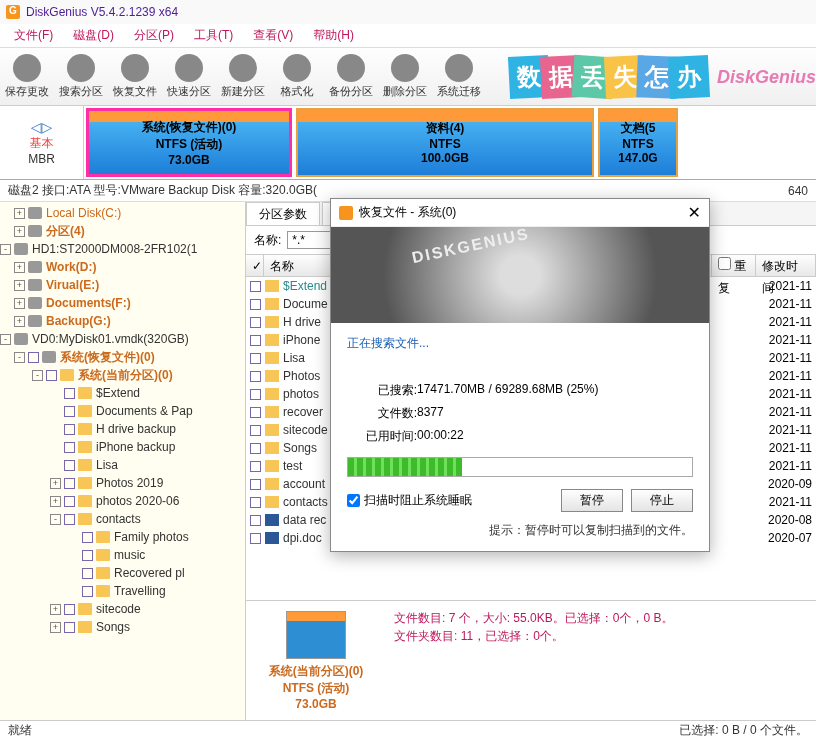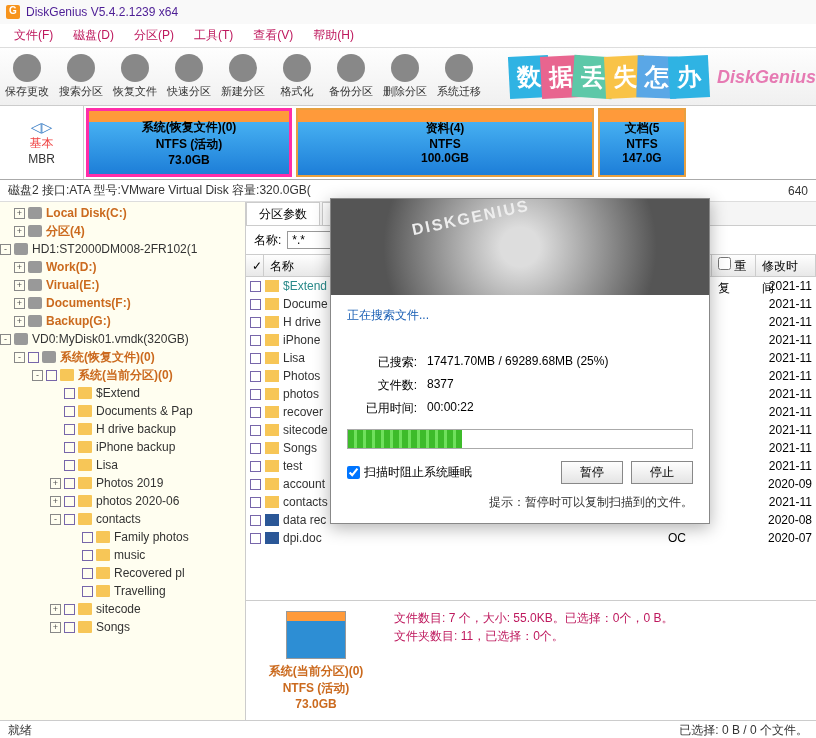--- a/index.html
+++ b/index.html
@@ -71,21 +71,21 @@
 
 .modal { position: absolute; left: 330px; top: 198px; width: 380px; background: #fff; border: 1px solid #888; box-shadow: 0 4px 16px rgba(0,0,0,0.3); }
 .modal .mtitle { height: 28px; background: #fff; display: flex; align-items: center; padding: 0 8px; border-bottom: 1px solid #eee; }
 .modal .mtitle .micon { width: 14px; height: 14px; background: #f7941d; border-radius: 2px; margin-right: 6px; }
 .modal .mtitle .mclose { margin-left: auto; font-size: 16px; cursor: pointer; }
 .modal .mimg { height: 96px; background: radial-gradient(circle at 50% 50%, #ddd 10%, #999 40%, #555 70%); position: relative; overflow: hidden; }
 .modal .mimg .brand { position: absolute; left: 80px; top: 10px; color: #eee; font-size: 16px; font-weight: bold; letter-spacing: 2px; transform: rotate(-12deg); }
 .modal .mbody { padding: 12px 16px; }
 .modal .mstatus { color: #1a5fb4; margin-bottom: 30px; }
 .modal .mrow { display: flex; margin-bottom: 6px; }
-.modal .mrow .ml { width: 70px; text-align: right; margin-right: 10px; }
+.modal .mrow .ml { width: 70px; text-align: right; }
 .modal .prog { height: 20px; border: 1px solid #aaa; margin: 12px 0; background: #fff; overflow: hidden; }
 .modal .prog .fill { height: 100%; width: 33%; background: repeating-linear-gradient(90deg,#3dbb2a 0,#3dbb2a 6px,#6fe05c 6px,#6fe05c 9px); }
 .modal .mbtns { display: flex; align-items: center; margin-top: 6px; }
 .modal .mbtns label { display: flex; align-items: center; }
 .modal .mbtns input[type=checkbox] { margin-right: 4px; }
 .modal .mbtns button { margin-left: 8px; padding: 2px 18px; border: 1px solid #888; background: linear-gradient(#fefefe,#e4e4e4); }
 .modal .mtip { text-align: right; margin-top: 10px; color: #333; }
 </style>
 </head>
 <body>
@@ -166,40 +166,40 @@
       <div class="part active" style="width: 206px;">
         <div>系统(恢复文件)(0)</div>
         <div class="pfs">NTFS (活动)</div>
         <div class="psz">73.0GB</div>
       </div>
       <div class="part" style="width: 298px;">
         <div>资料(4)</div>
         <div class="pfs">NTFS</div>
         <div class="psz">100.0GB</div>
       </div>
-      <div class="part" style="width: 88px;">
+      <div class="part" style="width: 80px;">
         <div>文档(5</div>
         <div class="pfs">NTFS</div>
         <div class="psz">147.0G</div>
       </div>
     </div>
 </div>
 
 <div class="infoline">
-  <span>磁盘2 接口:ATA 型号:VMware Virtual Disk 容量:320.0GB(</span>
+  <span>磁盘2 接口:ATA 型号:VMware Backup Disk 容量:320.0GB(</span>
   <span style="margin-left:auto">640</span>
 </div>
 
 <div class="main">
   <div class="tree" id="tree">
       <div class="row">
         <span class="sp" style="width:14px"></span>
         <span class="exp">+</span>
         <span class="ico disk"></span>
-        <span class="lbl" style="font-weight:bold">Local Disk(C:)</span>
+        <span class="lbl" style="font-weight:normal">Local Disk(C:)</span>
       </div>
       <div class="row">
         <span class="sp" style="width:14px"></span>
         <span class="exp">+</span>
         <span class="ico disk"></span>
         <span class="lbl" style="font-weight:bold">分区(4)</span>
       </div>
       <div class="row">
         <span class="sp" style="width:0px"></span>
         <span class="exp">-</span>
@@ -503,20 +503,25 @@
     </div>
   </div>
 </div>
 
 <div class="statusbar">
   <span>就绪</span>
   <span>已选择: 0 B / 0 个文件。</span>
 </div>
 
 <div class="modal">
+  <div class="mtitle">
+    <span class="micon"></span>
+    <span>恢复文件 - 系统(0)</span>
+    <span class="mclose">✕</span>
+  </div>
   <div class="mimg">
     <span class="brand">DISKGENIUS</span>
   </div>
   <div class="mbody">
     <div class="mstatus">正在搜索文件...</div>
     <div id="mrows">
         <div class="mrow">
           <span class="ml">已搜索:</span>
           <span>17471.70MB / 69289.68MB (25%)</span>
         </div>

